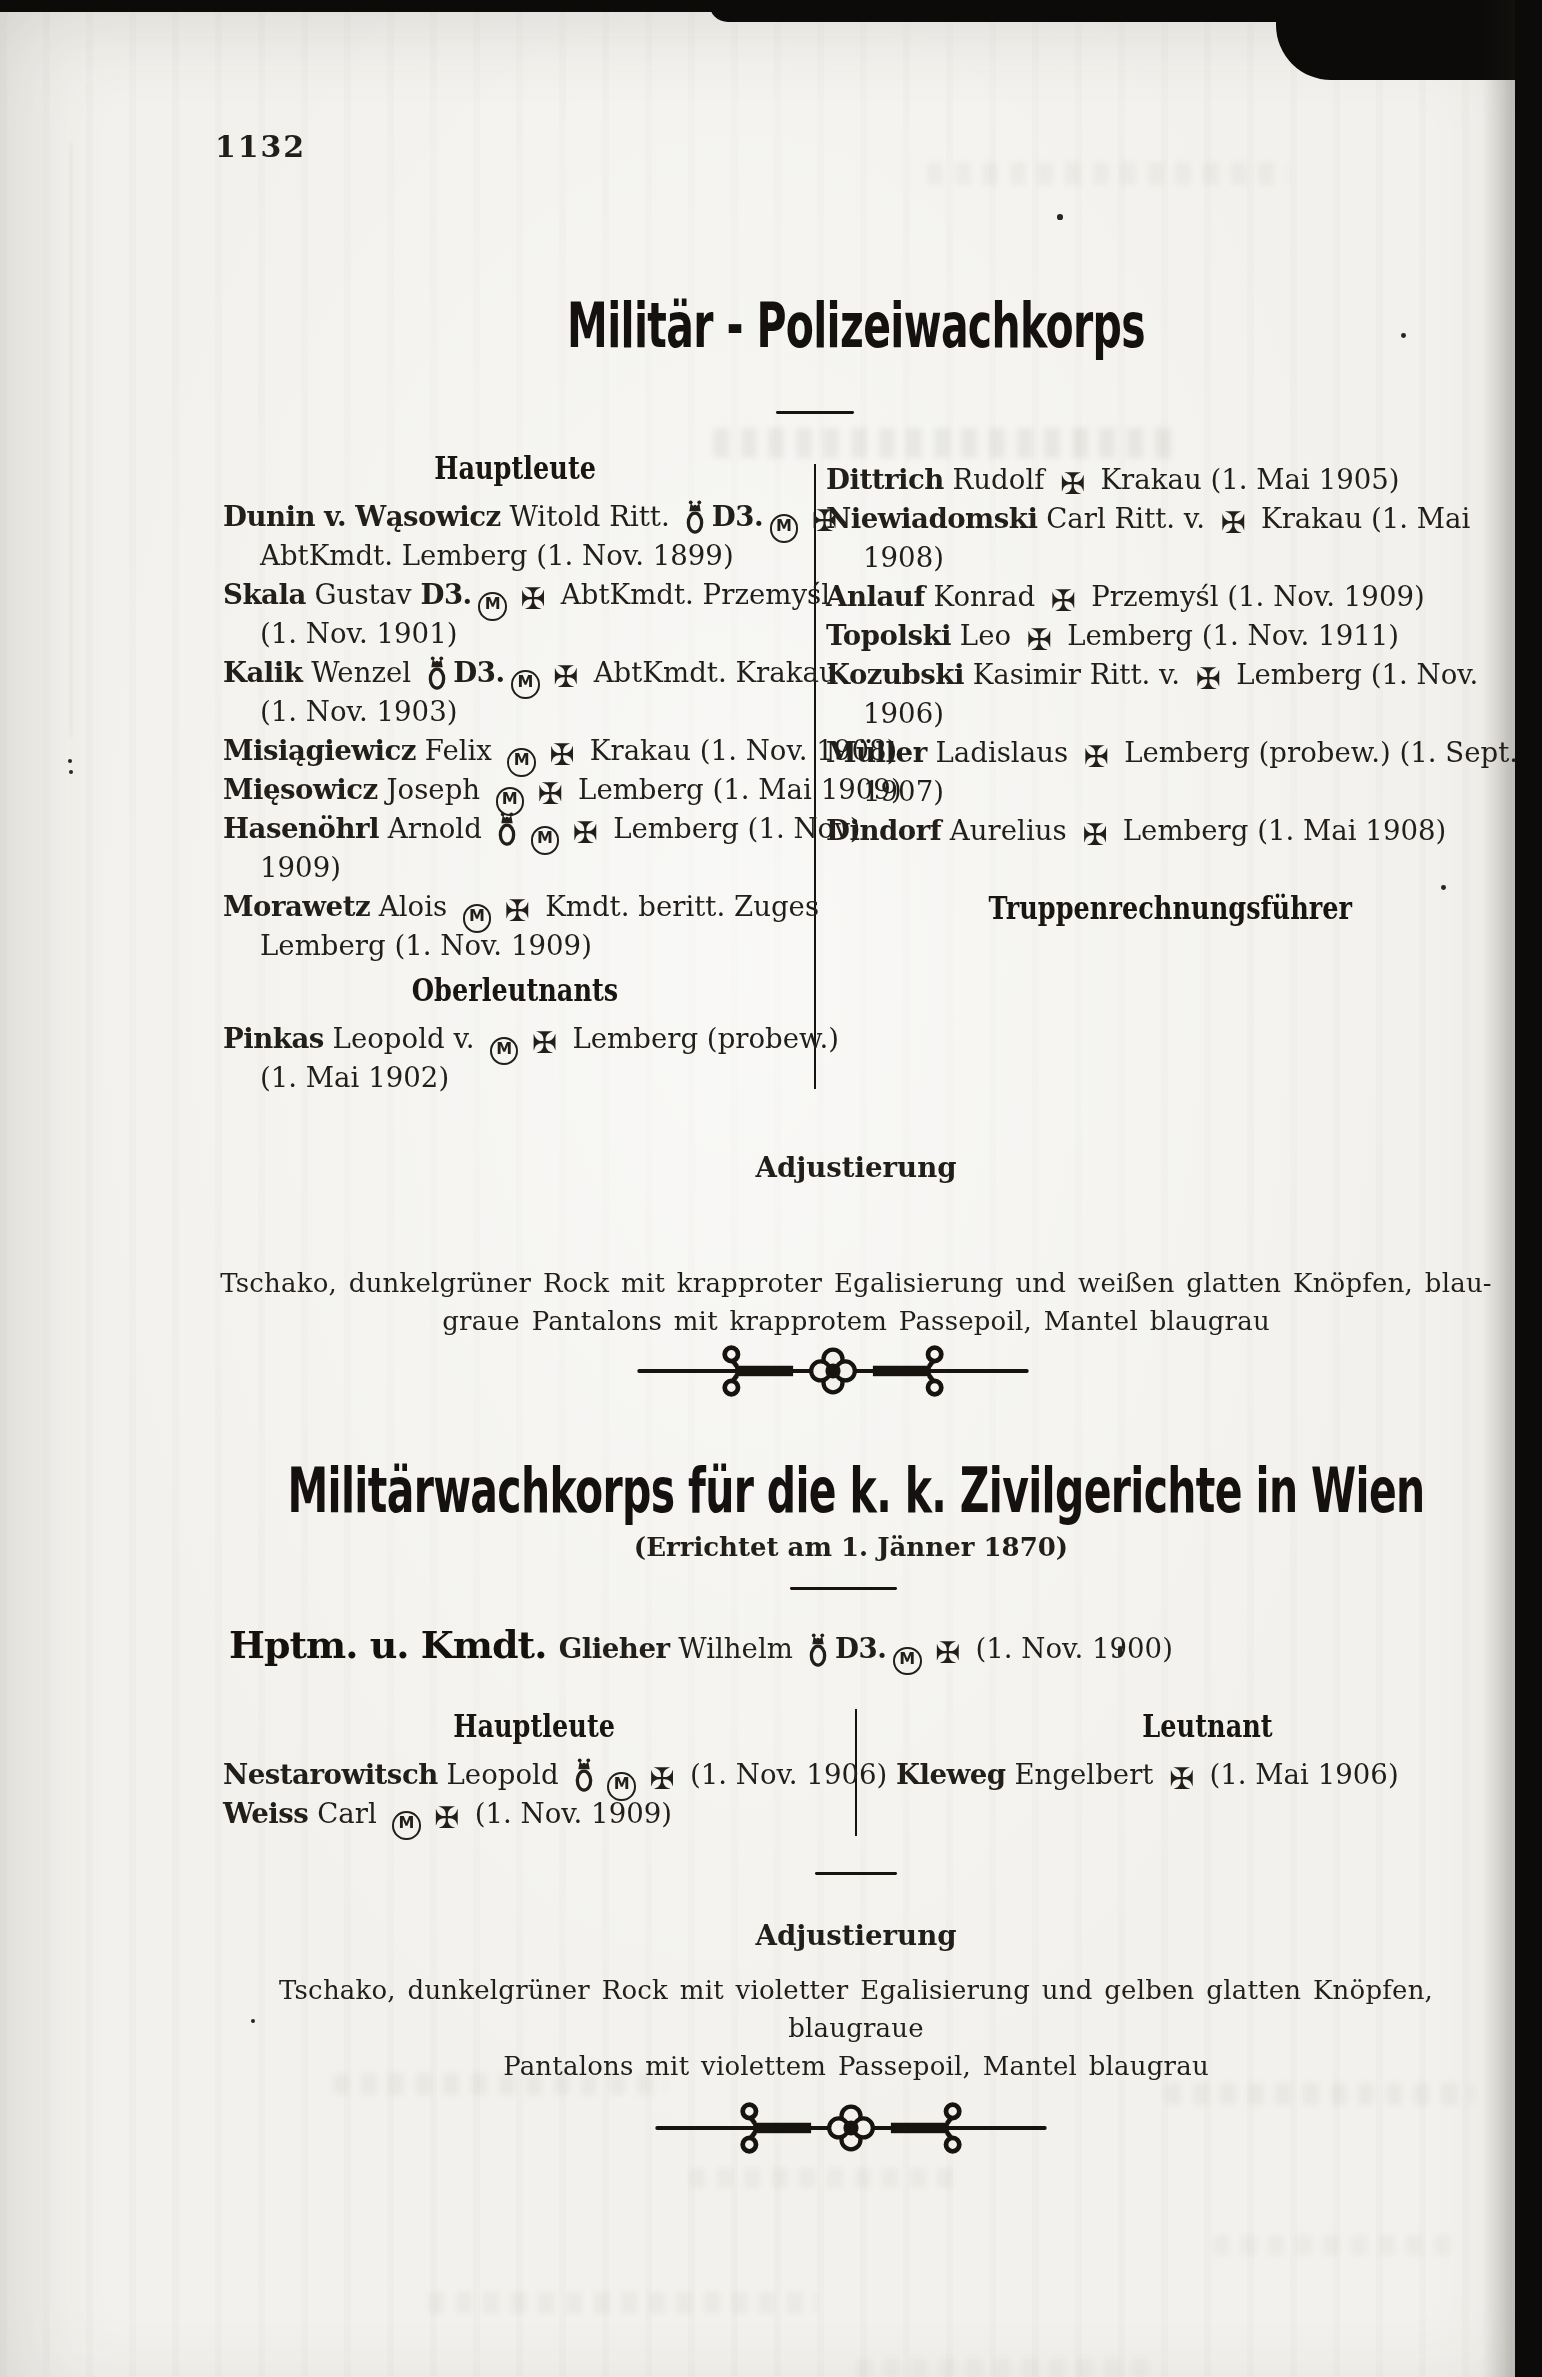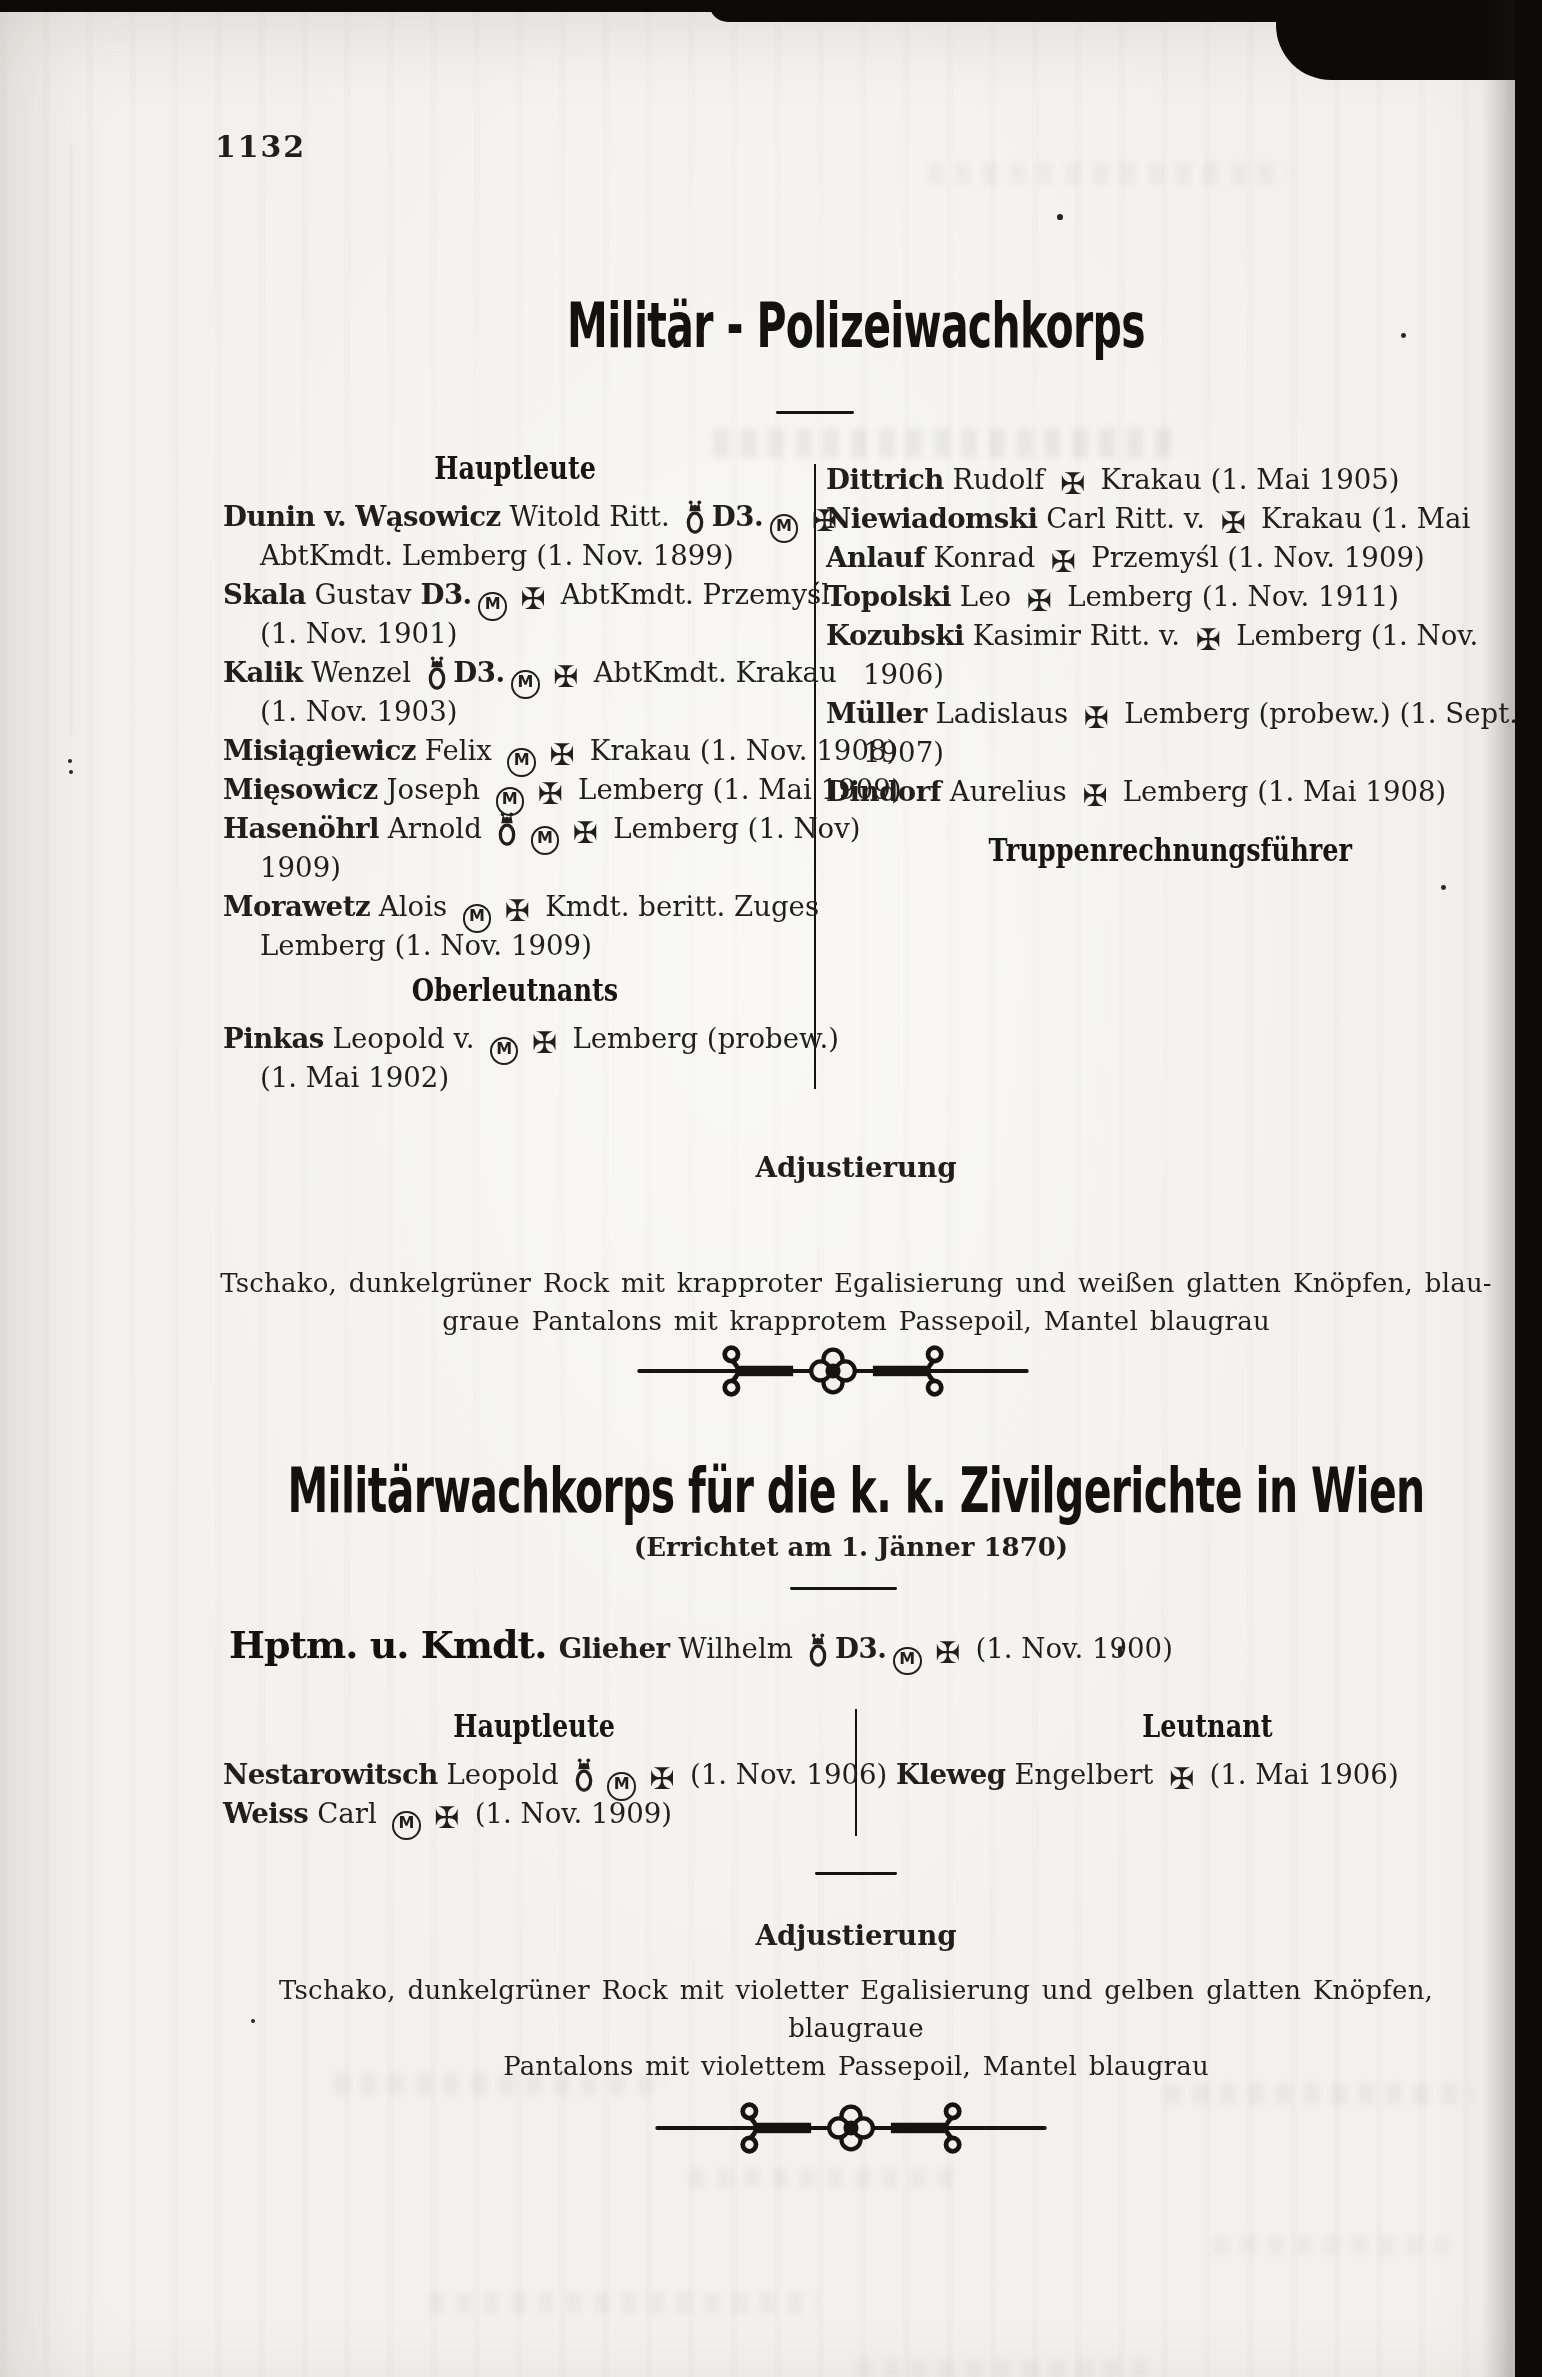--- a/index.html
+++ b/index.html
@@ -31,21 +31,21 @@
   .condense65{transform:translateX(-50%) scaleX(0.65);}
   .subtitle{position:absolute;white-space:nowrap;transform:translateX(-50%);
     font:700 26px "DejaVu Serif", serif;}
   .rule{position:absolute;height:3.3px;background:#17140f;border-radius:1.4px;}
   .vdivider{position:absolute;width:2.4px;background:#17140f;}
   .column{position:absolute;}
   .col-heading{height:43px;line-height:43px;text-align:center;margin:6.7px 0 4.8px;white-space:nowrap;}
   .col-heading:first-child{margin-top:0;}
   .col-heading > span{display:inline-block;transform:scaleX(0.8);
     font:700 32px "DejaVu Serif", serif;letter-spacing:0;color:#191511;}
-  .col-heading.mt-lg{margin-top:20px;}
+  .col-heading.mt-lg{margin-top:39px;}
   .eline{height:39px;line-height:39px;white-space:nowrap;font-size:27.6px;}
   .eline.ind{padding-left:37px;}
   .seg-t{font-weight:400;}
   .seg-b{font-weight:700;letter-spacing:-0.5px;}
   .seg-big{font:700 38px "DejaVu Serif", serif;letter-spacing:-1px;margin-right:12.4px;color:#15120e;margin-top:8px;}
   .kmdt{position:absolute;white-space:nowrap;font-size:27.6px;line-height:57px;height:57px;}
   .adj-heading{position:absolute;transform:translateX(-50%);white-space:nowrap;
     font:700 27.6px "DejaVu Serif", serif;}
   .adj-lines{position:absolute;text-align:center;font-size:26px;line-height:38px;
     letter-spacing:0.2px;word-spacing:3.3px;}
@@ -124,20 +124,21 @@
       <div class="eline ind"><span class="seg-t">1909)</span></div>
       <div class="eline"><span class="seg-b">Morawetz</span><span class="seg-t"> Alois </span><span class="icon icon-m">M</span><span class="icon icon-cross">✠</span><span class="seg-t"> Kmdt. beritt. Zuges</span></div>
       <div class="eline ind"><span class="seg-t">Lemberg (1. Nov. 1909)</span></div>
       <div class="col-heading"><span>Oberleutnants</span></div>
       <div class="eline"><span class="seg-b">Pinkas</span><span class="seg-t"> Leopold v. </span><span class="icon icon-m">M</span><span class="icon icon-cross">✠</span><span class="seg-t"> Lemberg (probew.)</span></div>
       <div class="eline ind"><span class="seg-t">(1. Mai 1902)</span></div>
     </div>
   <div class="column" style="left:826px;top:460px;width:689px;">
       <div class="eline"><span class="seg-b">Dittrich</span><span class="seg-t"> Rudolf </span><span class="icon icon-cross">✠</span><span class="seg-t"> Krakau (1. Mai 1905)</span></div>
       <div class="eline"><span class="seg-b">Niewiadomski</span><span class="seg-t"> Carl Ritt. v. </span><span class="icon icon-cross">✠</span><span class="seg-t"> Krakau (1. Mai</span></div>
+      <div class="eline ind"><span class="seg-t">1908)</span></div>
       <div class="eline"><span class="seg-b">Anlauf</span><span class="seg-t"> Konrad </span><span class="icon icon-cross">✠</span><span class="seg-t"> Przemyśl (1. Nov. 1909)</span></div>
       <div class="eline"><span class="seg-b">Topolski</span><span class="seg-t"> Leo </span><span class="icon icon-cross">✠</span><span class="seg-t"> Lemberg (1. Nov. 1911)</span></div>
       <div class="eline"><span class="seg-b">Kozubski</span><span class="seg-t"> Kasimir Ritt. v. </span><span class="icon icon-cross">✠</span><span class="seg-t"> Lemberg (1. Nov.</span></div>
       <div class="eline ind"><span class="seg-t">1906)</span></div>
       <div class="eline"><span class="seg-b">Müller</span><span class="seg-t"> Ladislaus </span><span class="icon icon-cross">✠</span><span class="seg-t"> Lemberg (probew.) (1. Sept.</span></div>
       <div class="eline ind"><span class="seg-t">1907)</span></div>
       <div class="eline"><span class="seg-b">Dindorf</span><span class="seg-t"> Aurelius </span><span class="icon icon-cross">✠</span><span class="seg-t"> Lemberg (1. Mai 1908)</span></div>
       <div class="col-heading mt-lg"><span>Truppenrechnungsführer</span></div>
     </div>
 

